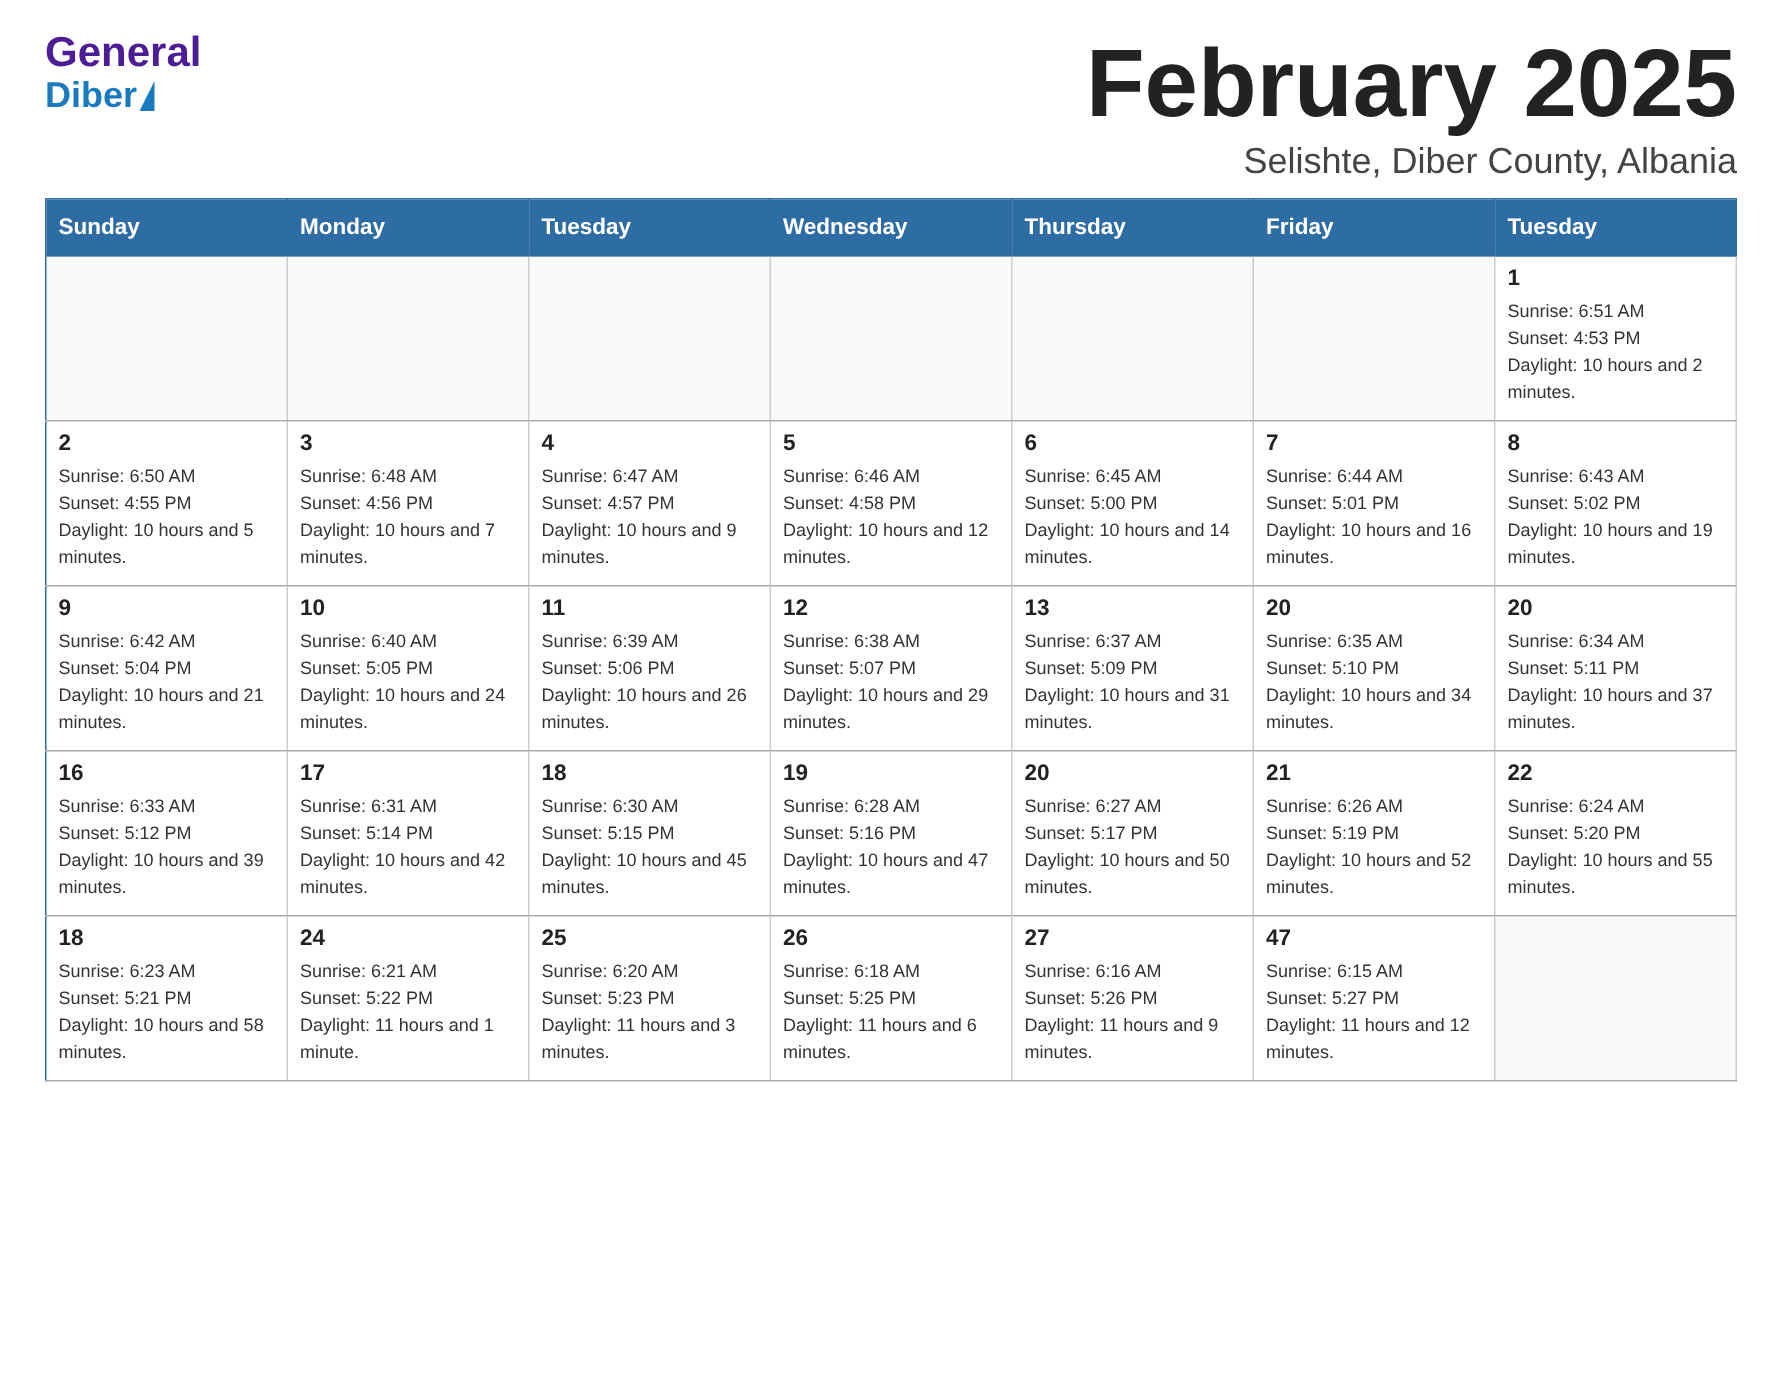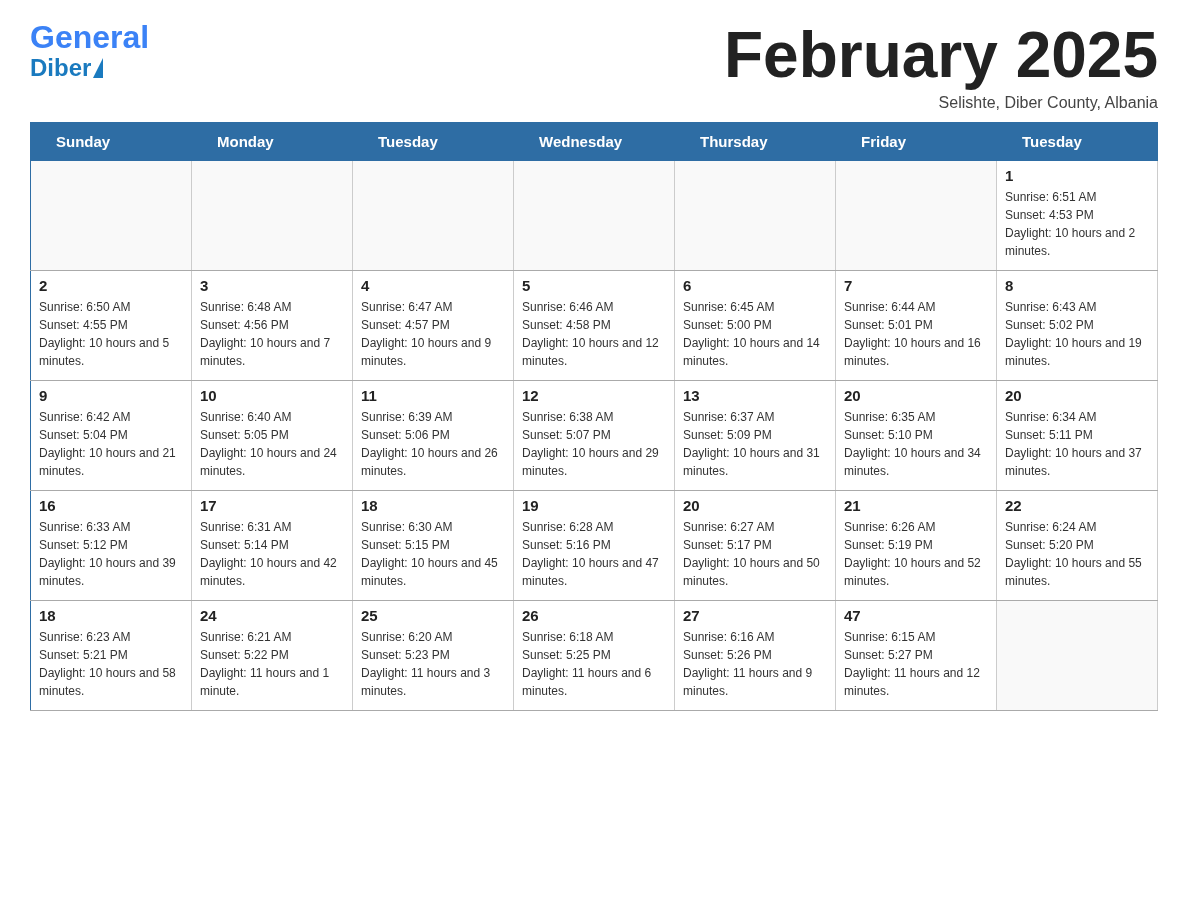--- a/index.html
+++ b/index.html
@@ -21,51 +21,51 @@
       align-items: center;
       font-size: 22px;
       font-weight: bold;
       color: #333;
     }
     .logo-text {
       display: flex;
       flex-direction: column;
       line-height: 1.1;
     }
-    .logo-top { font-size: 32px; font-weight: bold; color: #3b82f6; }
+    .logo-top { font-size: 28px; font-weight: bold; color: #4c1d95; }
     .logo-bottom { font-size: 24px; font-weight: bold; color: #1a7abf; }
     .logo-shape {
       display: flex;
       align-items: center;
     }
     .title-block {
       text-align: right;
     }
     .month-title {
       font-size: 64px;
       font-weight: bold;
       color: #222;
       line-height: 1.1;
     }
     .location {
-      font-size: 16px;
+      font-size: 24px;
       color: #444;
       margin-top: 4px;
     }
     .calendar {
       width: 100%;
       border-collapse: collapse;
       margin-top: 10px;
     }
     .calendar th {
       background-color: #2e6da4;
       color: #fff;
       font-size: 15px;
       font-weight: bold;
-      padding: 10px 25px;
+      padding: 10px 8px;
       text-align: left;
       border: 1px solid #2e6da4;
     }
     .calendar td {
       border: 1px solid #ccc;
       vertical-align: top;
       padding: 6px 8px;
       font-size: 12.5px;
       color: #222;
       width: 14.28%;

